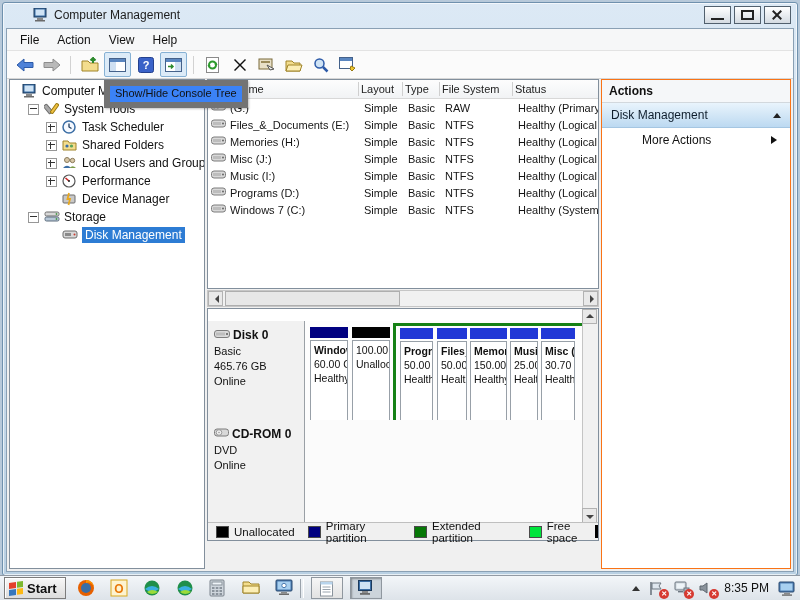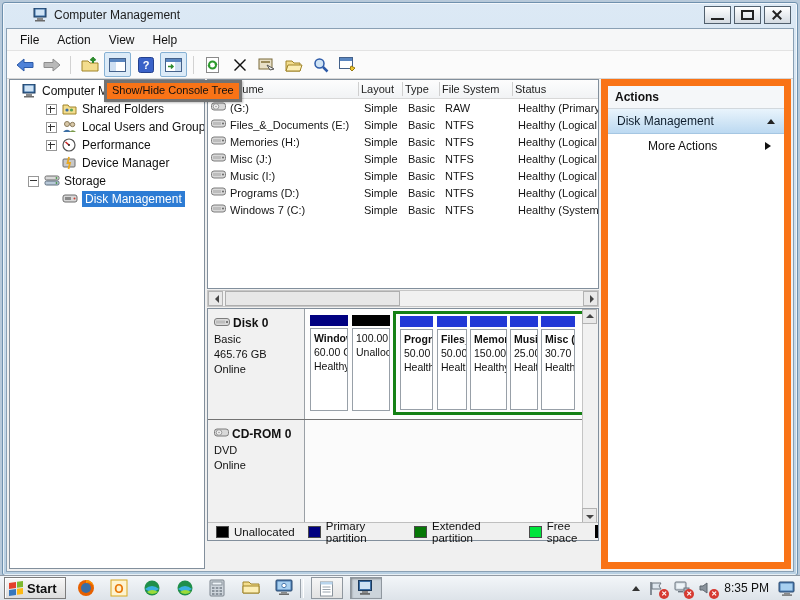--- a/index.html
+++ b/index.html
@@ -47,21 +47,21 @@
   .vrow .c-name{display:flex;align-items:center;gap:4px;padding-left:3px;}
   .hscroll{position:absolute;left:0;top:211px;width:392px;height:17px;background:#f1f1f1;border:1px solid #c6c6c6;box-sizing:border-box;}
   .sbtn{position:absolute;width:15px;height:15px;background:#e9e9e9;border:1px solid #b2b2b2;box-sizing:border-box;}
   .tri{position:absolute;width:0;height:0;border:4px solid transparent;}
   .tri.l{border-right-color:#444;left:2px;top:3px;}
   .tri.r{border-left-color:#444;left:6px;top:3px;}
   .tri.u{border-bottom-color:#444;left:3px;top:0px;}
   .tri.d{border-top-color:#444;left:3px;top:6px;}
   .hthumb{position:absolute;left:17px;top:0px;width:175px;height:15px;background:#e7e7e7;border:1px solid #aeaeae;box-sizing:border-box;}
   .disk-box{position:absolute;left:0;top:229px;width:392px;height:233px;background:#fff;border:1px solid #828f9c;box-sizing:border-box;}
-  .drow0{position:absolute;left:0;top:0;right:15px;height:110px;border-bottom:6px solid #737373;background:#fdfdfd;}
+  .drow0{position:absolute;left:0;top:12px;right:15px;height:110px;border-bottom:6px solid #737373;background:#fdfdfd;}
   .drow1{position:absolute;left:0;top:111px;right:15px;height:103px;background:#fbfbfb;}
   .dinfo{position:absolute;left:0;top:0;bottom:0;width:97px;border-right:1px solid #9aa0a6;background:#f1f1f1;padding:7px 6px;box-sizing:border-box;font-size:11px;color:#111;}
   .dname{font-weight:bold;font-size:12px;display:flex;align-items:center;gap:3px;}
   .dline{margin-top:3px;}
   .dgap{}
   .pzone{position:absolute;left:98px;right:0;top:0;bottom:0;}
   .pcell{position:absolute;top:6px;bottom:8px;display:flex;flex-direction:column;}
   .pbar{height:11px;flex:none;}
   .pbar.primary{background:#000080;}
   .pbar.unalloc{background:#000;}
@@ -80,28 +80,28 @@
   .vscroll{position:absolute;right:0;top:0;width:15px;height:214px;background:#f1f1f1;border-left:1px solid #c4c4c4;}
   .legend{position:absolute;left:0;right:0;bottom:0;height:17px;background:#f0f0f0;border-top:1px solid #bfbfbf;display:flex;align-items:center;gap:13px;padding-left:8px;font-size:11.5px;color:#111;}
   .litem{display:flex;align-items:center;gap:5px;}
   .sw{width:13px;height:12px;border:1px solid #4a4a4a;flex:none;box-sizing:border-box;}
   .sw.unalloc{background:#000;}
   .sw.primary{background:#000080;}
   .sw.extended{background:#077807;}
   .sw.free{background:#00e53c;}
   .legend-cut{position:absolute;right:0;top:2px;bottom:2px;width:3px;background:#000;}
   
-  .actions-pane{position:absolute;left:592px;right:0;top:0;bottom:0;background:#fff;border:7px solid #f97316;box-sizing:border-box;}
+  .actions-pane{position:absolute;left:592px;right:0;top:0;bottom:0;background:#fff;border:1px solid #f97316;box-sizing:border-box;}
   .ahead{height:22px;line-height:22px;font-weight:bold;font-size:12px;padding-left:7px;border-bottom:1px solid #d2d8dd;background:#f5f7f9;color:#111;}
   .asection{height:24px;display:flex;align-items:center;padding:0 9px;background:linear-gradient(#e9f4fc,#bcd9f1);border-bottom:1px solid #a5c6e2;font-size:12px;color:#0f1e2d;}
   .caret-up{margin-left:auto;width:0;height:0;border:4px solid transparent;border-bottom:5px solid #222;margin-top:-4px;}
   .amore{height:23px;display:flex;align-items:center;padding:0 9px 0 40px;font-size:12px;color:#111;}
   .caret-r{margin-left:auto;width:0;height:0;border:4px solid transparent;border-left:6px solid #111;}
   
-  .tooltip{position:absolute;left:95px;top:1px;height:16px;line-height:15px;background:#f97316;border:3px solid #737373;font-size:11px;padding:0 5px;z-index:60;color:#111;box-shadow:1px 1px 2px rgba(0,0,0,.25);white-space:nowrap;}
+  .tooltip{position:absolute;left:95px;top:1px;height:16px;line-height:15px;background:#3b82f6;border:6px solid #737373;font-size:11px;padding:0 5px;z-index:60;color:#111;box-shadow:1px 1px 2px rgba(0,0,0,.25);white-space:nowrap;}
   
   .taskbar{position:absolute;left:0;bottom:0;width:800px;height:25px;background:linear-gradient(#f3f6f9,#dde3e9);border-top:1px solid #929aa4;display:flex;align-items:center;padding:0 4px;box-sizing:border-box;gap:7px;}
   .startbtn{height:20px;display:flex;align-items:center;gap:4px;padding:0 8px 0 4px;background:linear-gradient(#f8f8f8,#dcdcdc);border:1px solid #7c7c7c;box-shadow:inset 1px 1px 0 #fff;font-weight:bold;font-size:13px;color:#111;flex:none;}
   .winflag{width:14px;height:13px;display:grid;grid-template-columns:1fr 1fr;grid-template-rows:1fr 1fr;gap:1px;transform:skewY(-8deg);}
   .winflag i{display:block;}
   .winflag .r{background:#e4402b;}.winflag .g{background:#7cb82f;}.winflag .b{background:#3777bc;}.winflag .y{background:#fcb814;}
   .ql{display:flex;align-items:center;gap:15px;margin-left:4px;}
   .qlicon{width:18px;height:18px;flex:none;}
   .tbsep{width:2px;height:19px;border-left:1px solid #9aa2ab;border-right:1px solid #fff;flex:none;}
   .twbtn{width:30px;height:20px;border:1px solid #8f979f;background:linear-gradient(#f6f6f6,#e2e2e2);display:flex;align-items:center;justify-content:center;flex:none;}
@@ -238,20 +238,36 @@
 
         <div class="tree-pane">
           <div class="trow lv0">
             <span class="ticon"><svg width="16" height="14" viewBox="0 0 16 14">
                   <rect x="1" y="0" width="12" height="9" fill="#3b6ea5" stroke="#1c3a5c"></rect>
                   <rect x="2.5" y="1.5" width="9" height="6" fill="#cfe3f5"></rect>
                   <rect x="4" y="10" width="6" height="2" fill="#8a8a8a"></rect>
                   <rect x="2" y="12" width="10" height="1.5" fill="#6b6b6b"></rect>
                 </svg></span>
             <span>Computer Management (Local)</span>
+          </div>
+          <div class="trow lv1">
+            <span class="tog"></span>
+            <span class="ticon"><svg width="15" height="14" viewBox="0 0 15 14">
+                  <rect x="2" y="2" width="4" height="10" rx="1" transform="rotate(-40 4 7)" fill="#a9a9a9" stroke="#6d6d6d"></rect>
+                  <rect x="9" y="1" width="3" height="11" rx="1" transform="rotate(35 10.5 6.5)" fill="#f0c040" stroke="#9a7a10"></rect>
+                </svg></span>
+            <span>System Tools</span>
+          </div>
+          <div class="trow lv2">
+            <span class="tog plus"></span>
+            <span class="ticon"><svg width="14" height="14" viewBox="0 0 14 14">
+                  <circle cx="7" cy="7" r="6" fill="#f5f9ff" stroke="#3b6ea5" stroke-width="1.5"></circle>
+                  <path d="M7 3.5 L7 7 L9.5 8.5" stroke="#1c3a5c" stroke-width="1.3" fill="none"></path>
+                </svg></span>
+            <span>Task Scheduler</span>
           </div>
           <div class="trow lv2">
             <span class="tog plus"></span>
             <span class="ticon"><svg width="15" height="13" viewBox="0 0 15 13">
                   <path d="M1 3 L6 3 L7.5 5 L14 5 L14 12 L1 12 Z" fill="#f3dd8e" stroke="#a08428"></path>
                   <circle cx="5" cy="8" r="1.6" fill="#3b6ea5"></circle>
                   <circle cx="9.5" cy="8" r="1.6" fill="#5aa55a"></circle>
                 </svg></span>
             <span>Shared Folders</span>
           </div>

